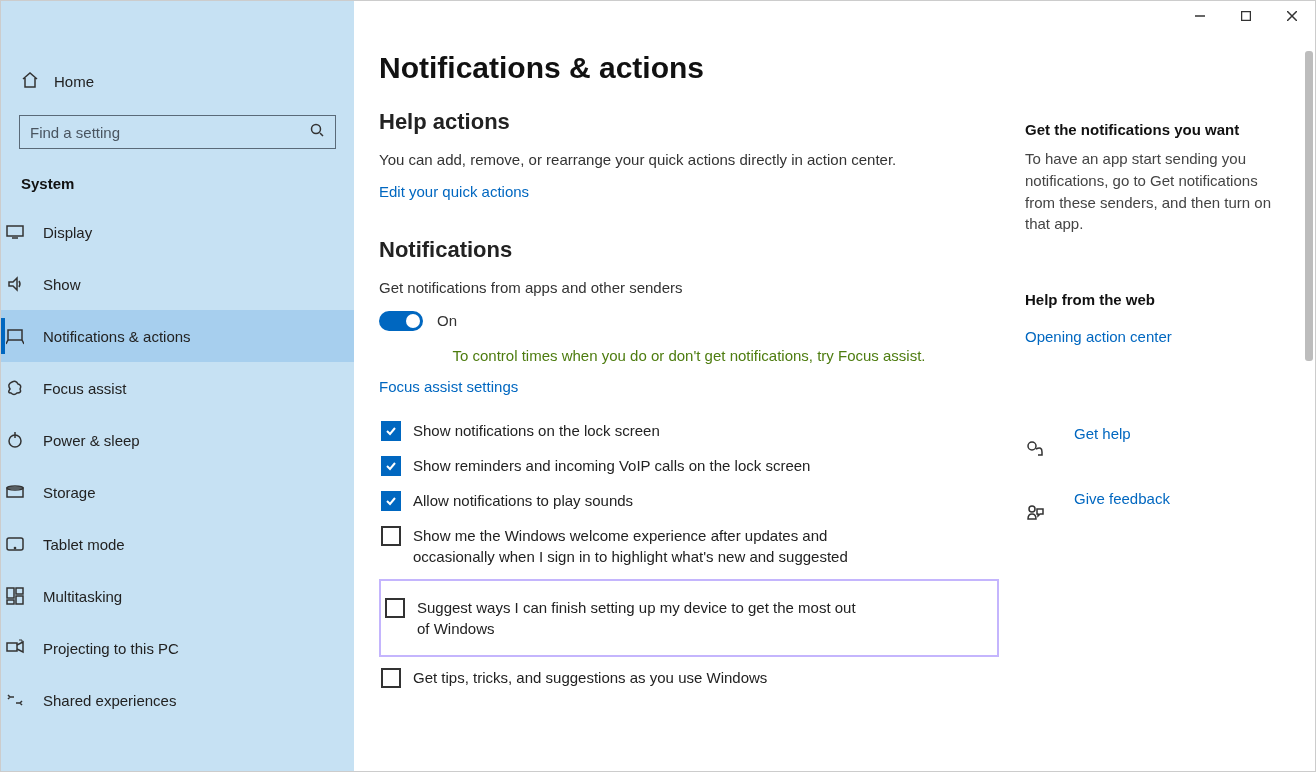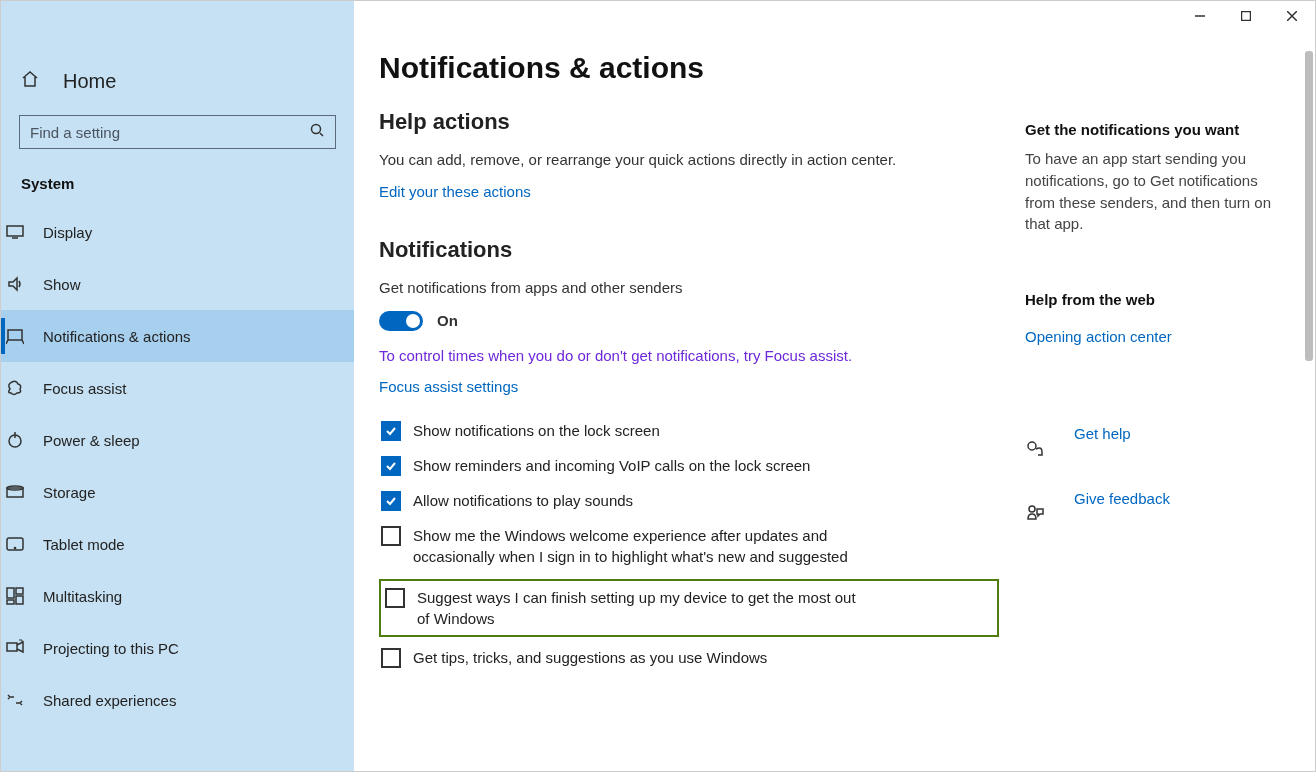--- a/index.html
+++ b/index.html
@@ -6,48 +6,48 @@
 body { width: 1316px; height: 772px; background: #fff; overflow: hidden; position: relative; border: 1px solid #ccc; }
 
 .titlebar { position: absolute; top: 0; left: 0; right: 0; height: 32px; display: flex; align-items: center; }
 .titlebar .back { width: 48px; height: 32px; display:flex; align-items:center; justify-content:center; }
 .titlebar .title { font-size: 12px; color: #333; margin-left: 8px; }
 .winctrls { position: absolute; top: 0; right: 0; display: flex; }
 .winctrl { width: 46px; height: 30px; display:flex; align-items:center; justify-content:center; }
 .winctrl svg { width:10px; height:10px; }
 
 .sidebar { position: absolute; top: 0; left: 0; width: 353px; height: 100%; background: #c6e1f3; padding-top: 58px; }
-.home-row { display:flex; align-items:center; height: 44px; padding-left: 20px; gap: 24px; font-size: 20px; color:#222; margin-bottom: 12px; }
+.home-row { display:flex; align-items:center; height: 44px; padding-left: 20px; gap: 15px; font-size: 15px; color:#222; margin-bottom: 12px; }
 .search-wrap { margin: 0 18px 18px 18px; }
 .search { width: 100%; height: 34px; border: 1px solid #5a6a78; background: #c6e1f3; padding: 0 34px 0 10px; font-size: 15px; color:#333; outline:none; }
 .search::placeholder { color:#4a5560; }
 .search-icon { position: relative; float: right; margin-top: -26px; margin-right: 12px; }
 .cat-label { font-weight: 600; font-size: 15px; color:#111; padding: 8px 0 14px 20px; }
 .navlist { list-style:none; }
 .navitem { display:flex; align-items:center; height: 52px; padding-left: 4px; gap: 18px; font-size: 15px; color:#222; cursor:pointer; position:relative; }
 .navitem.selected { background: #a7cfee; }
 .navitem.selected::before { content:""; position:absolute; left:0; top:8px; bottom:8px; width:4px; background:#0067c0; }
 .navitem .ico { width: 20px; height: 20px; display:flex; align-items:center; justify-content:center; flex-shrink:0; }
 
 .main { position: absolute; left: 378px; top: 50px; width: 620px; }
 .main h1 { font-size: 30px; font-weight: 600; color:#111; margin-bottom: 24px; }
 .main h2 { font-size: 22px; font-weight: 600; color:#222; margin-bottom: 14px; margin-top: 8px; }
 .main p { font-size: 15px; color:#333; line-height: 1.45; margin-bottom: 12px; }
-.main p.muted { color:#6d28d9; }
+.main p.muted { color:#4d7c0f;text-align:center; }
 .link { color:#0067c0; font-size: 15px; cursor:pointer; display:inline-block; }
 .section-gap { height: 28px; }
 
-.toggle-row { display:flex; align-items:center; gap: 14px; margin: 6px 0 14px 0; font-weight: bold; }
+.toggle-row { display:flex; align-items:center; gap: 14px; margin: 6px 0 14px 0; }
 .toggle { width: 44px; height: 20px; background:#0067c0; border-radius: 10px; position:relative; }
 .toggle .knob { position:absolute; right:3px; top:3px; width:14px; height:14px; background:#fff; border-radius:50%; }
 .toggle-label { font-size: 15px; color:#333; }
 
 .checks { margin-top: 22px; }
 .check-row { display:flex; align-items:flex-start; gap: 12px; margin-bottom: 10px; padding: 2px 2px; }
-.check-row.highlight { border: 2px solid #4d7c0f; padding: 6px 4px; margin-bottom: 8px; }
+.check-row.highlight { border: 2px solid #c4b5fd; padding: 16px 4px; margin-bottom: 8px; }
 .chk { width: 20px; height: 20px; border: 2px solid #333; flex-shrink:0; display:flex; align-items:center; justify-content:center; margin-top: 1px; }
 .chk.checked { background:#0067c0; border-color:#0067c0; }
 .chk.checked svg { stroke:#fff; }
 .check-row span.lbl { font-size: 15px; color:#222; line-height: 1.4; max-width: 450px; }
 
 .rightcol { position:absolute; left: 1024px; top: 120px; width: 260px; }
 .rightcol h3 { font-size: 15px; font-weight:600; color:#111; margin-bottom: 10px; }
 .rightcol p { font-size: 15px; color:#444; line-height:1.45; margin-bottom: 20px; }
 .rightcol .link { margin-bottom: 30px; }
 .help-row { display:flex; align-items:center; gap: 29px; margin-bottom: 18px; }
@@ -199,21 +199,21 @@
         <span>Shared experiences</span>
       </li>
     </ul>
 </div>
 
 <div class="main">
   <h1>Notifications &amp; actions</h1>
 
   <h2>Help actions</h2>
   <p>You can add, remove, or rearrange your quick actions directly in action center.</p>
-  <span class="link">Edit your these actions</span>
+  <span class="link">Edit your quick actions</span>
 
   <div class="section-gap"></div>
 
   <h2>Notifications</h2>
   <p>Get notifications from apps and other senders</p>
   <div class="toggle-row">
     <div class="toggle">
         <div class="knob"></div>
       </div>
     <span class="toggle-label">On</span>

